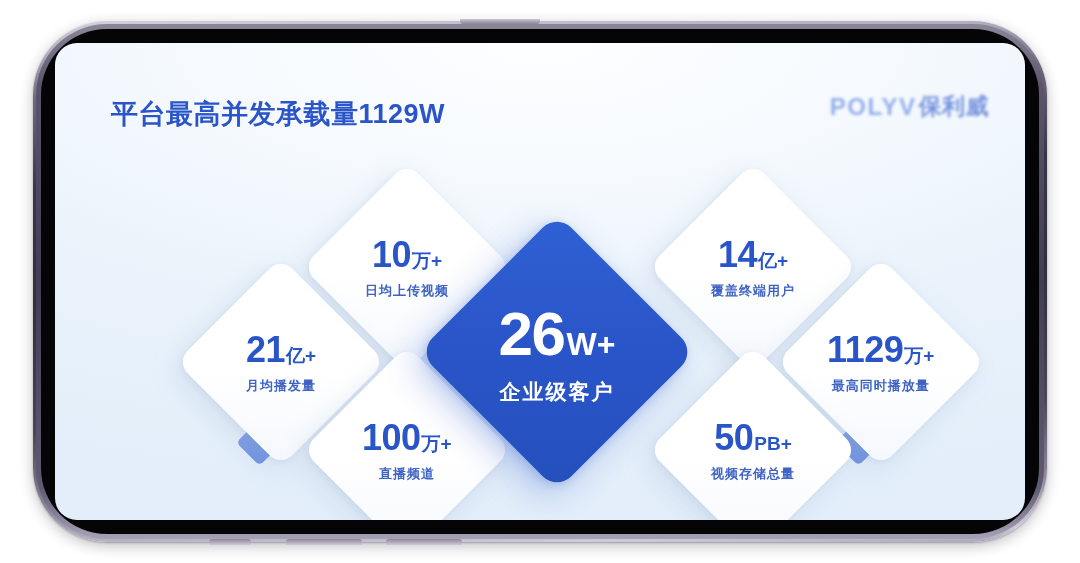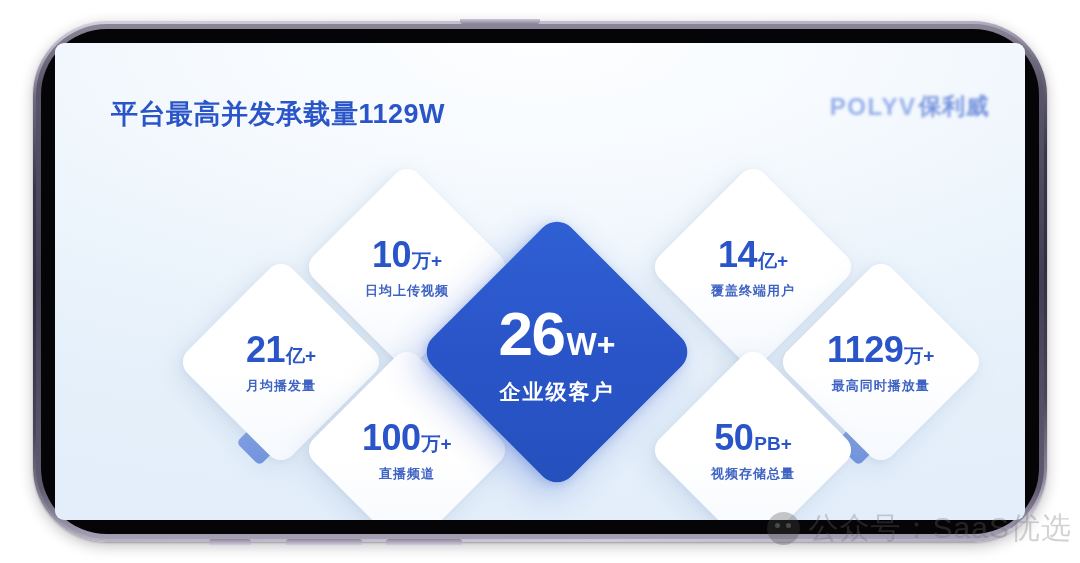--- a/index.html
+++ b/index.html
@@ -53,21 +53,21 @@
     border-radius: 66px;
     background: #050507;
     z-index: 2;
   }
   .phone-screen {
     position: absolute;
     left: 22px;
     top: 22px;
     right: 22px;
     bottom: 22px;
-    border-radius: 9px;
+    border-radius: 22px;
     overflow: hidden;
     z-index: 3;
     background:
       radial-gradient(120% 95% at 50% 0%, #fdfeff 0%, #f6fafe 28%, #eaf3fb 62%, #e3eefa 100%);
   }
 
   
   .btn-top-small {
     position: absolute;
     left: 427px;
@@ -350,18 +350,14 @@
               <div class="label">企业级客户</div>
             </div>
           </div>
 
         </div>
 
       </div>
     </div>
   </div>
 
-  <div class="watermark">
-    <div class="wm-icon"></div>
-    <div class="wm-text">公众号：SaaS优选</div>
-  </div>
 
 </div>
 
 </body></html>

